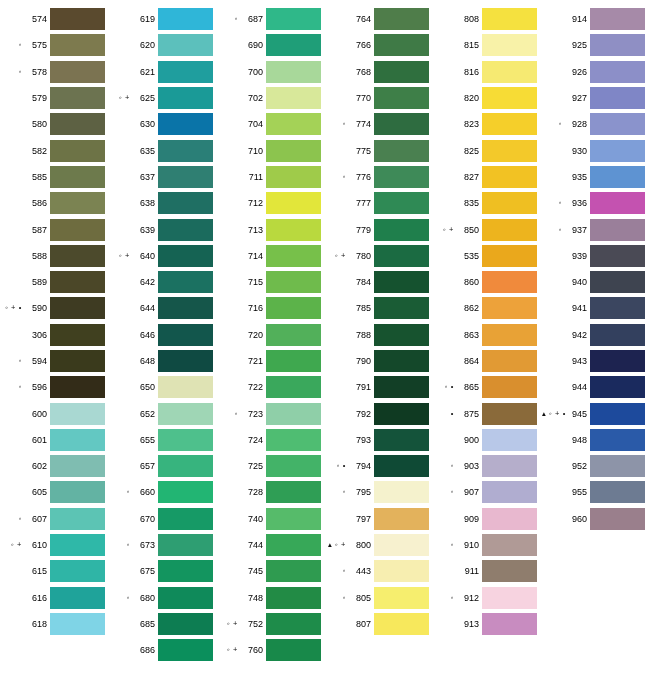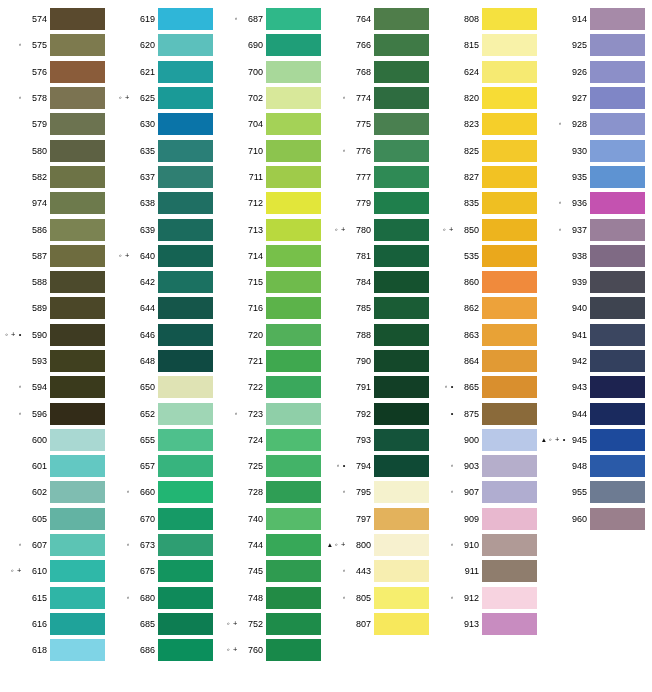--- a/index.html
+++ b/index.html
@@ -75,25 +75,20 @@
           <span class="marks"></span>
           <span class="code">574</span>
           <span class="chip" style="background-color: rgb(90, 74, 46);"></span>
         </div>
         <div class="swatch-row">
           <span class="marks">◦</span>
           <span class="code">575</span>
           <span class="chip" style="background-color: rgb(125, 122, 78);"></span>
         </div>
         <div class="swatch-row">
-          <span class="marks"></span>
-          <span class="code">576</span>
-          <span class="chip" style="background-color: rgb(138, 92, 58);"></span>
-        </div>
-        <div class="swatch-row">
           <span class="marks">◦</span>
           <span class="code">578</span>
           <span class="chip" style="background-color: rgb(123, 115, 81);"></span>
         </div>
         <div class="swatch-row">
           <span class="marks"></span>
           <span class="code">579</span>
           <span class="chip" style="background-color: rgb(108, 115, 80);"></span>
         </div>
         <div class="swatch-row">
@@ -101,21 +96,21 @@
           <span class="code">580</span>
           <span class="chip" style="background-color: rgb(93, 97, 67);"></span>
         </div>
         <div class="swatch-row">
           <span class="marks"></span>
           <span class="code">582</span>
           <span class="chip" style="background-color: rgb(109, 115, 70);"></span>
         </div>
         <div class="swatch-row">
           <span class="marks"></span>
-          <span class="code">974</span>
+          <span class="code">585</span>
           <span class="chip" style="background-color: rgb(109, 122, 76);"></span>
         </div>
         <div class="swatch-row">
           <span class="marks"></span>
           <span class="code">586</span>
           <span class="chip" style="background-color: rgb(123, 131, 82);"></span>
         </div>
         <div class="swatch-row">
           <span class="marks"></span>
           <span class="code">587</span>
@@ -131,21 +126,21 @@
           <span class="code">589</span>
           <span class="chip" style="background-color: rgb(75, 71, 40);"></span>
         </div>
         <div class="swatch-row">
           <span class="marks">◦ + •</span>
           <span class="code">590</span>
           <span class="chip" style="background-color: rgb(62, 59, 34);"></span>
         </div>
         <div class="swatch-row">
           <span class="marks"></span>
-          <span class="code">593</span>
+          <span class="code">306</span>
           <span class="chip" style="background-color: rgb(64, 64, 31);"></span>
         </div>
         <div class="swatch-row">
           <span class="marks">◦</span>
           <span class="code">594</span>
           <span class="chip" style="background-color: rgb(58, 58, 28);"></span>
         </div>
         <div class="swatch-row">
           <span class="marks">◦</span>
           <span class="code">596</span>
@@ -461,20 +456,25 @@
           <span class="marks"></span>
           <span class="code">766</span>
           <span class="chip" style="background-color: rgb(63, 122, 70);"></span>
         </div>
         <div class="swatch-row">
           <span class="marks"></span>
           <span class="code">768</span>
           <span class="chip" style="background-color: rgb(47, 111, 62);"></span>
         </div>
         <div class="swatch-row">
+          <span class="marks"></span>
+          <span class="code">770</span>
+          <span class="chip" style="background-color: rgb(62, 127, 72);"></span>
+        </div>
+        <div class="swatch-row">
           <span class="marks">◦</span>
           <span class="code">774</span>
           <span class="chip" style="background-color: rgb(46, 108, 64);"></span>
         </div>
         <div class="swatch-row">
           <span class="marks"></span>
           <span class="code">775</span>
           <span class="chip" style="background-color: rgb(74, 128, 80);"></span>
         </div>
         <div class="swatch-row">
@@ -492,25 +492,20 @@
           <span class="code">779</span>
           <span class="chip" style="background-color: rgb(31, 127, 76);"></span>
         </div>
         <div class="swatch-row">
           <span class="marks">◦ +</span>
           <span class="code">780</span>
           <span class="chip" style="background-color: rgb(27, 107, 66);"></span>
         </div>
         <div class="swatch-row">
           <span class="marks"></span>
-          <span class="code">781</span>
-          <span class="chip" style="background-color: rgb(23, 96, 59);"></span>
-        </div>
-        <div class="swatch-row">
-          <span class="marks"></span>
           <span class="code">784</span>
           <span class="chip" style="background-color: rgb(21, 82, 47);"></span>
         </div>
         <div class="swatch-row">
           <span class="marks"></span>
           <span class="code">785</span>
           <span class="chip" style="background-color: rgb(26, 92, 53);"></span>
         </div>
         <div class="swatch-row">
           <span class="marks"></span>
@@ -579,21 +574,21 @@
           <span class="code">808</span>
           <span class="chip" style="background-color: rgb(245, 225, 63);"></span>
         </div>
         <div class="swatch-row">
           <span class="marks"></span>
           <span class="code">815</span>
           <span class="chip" style="background-color: rgb(248, 242, 168);"></span>
         </div>
         <div class="swatch-row">
           <span class="marks"></span>
-          <span class="code">624</span>
+          <span class="code">816</span>
           <span class="chip" style="background-color: rgb(246, 234, 114);"></span>
         </div>
         <div class="swatch-row">
           <span class="marks"></span>
           <span class="code">820</span>
           <span class="chip" style="background-color: rgb(247, 220, 53);"></span>
         </div>
         <div class="swatch-row">
           <span class="marks"></span>
           <span class="code">823</span>
@@ -736,25 +731,20 @@
           <span class="code">936</span>
           <span class="chip" style="background-color: rgb(196, 82, 176);"></span>
         </div>
         <div class="swatch-row">
           <span class="marks">◦</span>
           <span class="code">937</span>
           <span class="chip" style="background-color: rgb(154, 127, 154);"></span>
         </div>
         <div class="swatch-row">
           <span class="marks"></span>
-          <span class="code">938</span>
-          <span class="chip" style="background-color: rgb(127, 106, 132);"></span>
-        </div>
-        <div class="swatch-row">
-          <span class="marks"></span>
           <span class="code">939</span>
           <span class="chip" style="background-color: rgb(74, 74, 85);"></span>
         </div>
         <div class="swatch-row">
           <span class="marks"></span>
           <span class="code">940</span>
           <span class="chip" style="background-color: rgb(62, 68, 80);"></span>
         </div>
         <div class="swatch-row">
           <span class="marks"></span>
@@ -778,20 +768,25 @@
         </div>
         <div class="swatch-row">
           <span class="marks">▴ ◦ + •</span>
           <span class="code">945</span>
           <span class="chip" style="background-color: rgb(29, 74, 156);"></span>
         </div>
         <div class="swatch-row">
           <span class="marks"></span>
           <span class="code">948</span>
           <span class="chip" style="background-color: rgb(42, 90, 168);"></span>
+        </div>
+        <div class="swatch-row">
+          <span class="marks"></span>
+          <span class="code">952</span>
+          <span class="chip" style="background-color: rgb(141, 148, 168);"></span>
         </div>
         <div class="swatch-row">
           <span class="marks"></span>
           <span class="code">955</span>
           <span class="chip" style="background-color: rgb(109, 123, 146);"></span>
         </div>
         <div class="swatch-row">
           <span class="marks"></span>
           <span class="code">960</span>
           <span class="chip" style="background-color: rgb(154, 127, 140);"></span>

